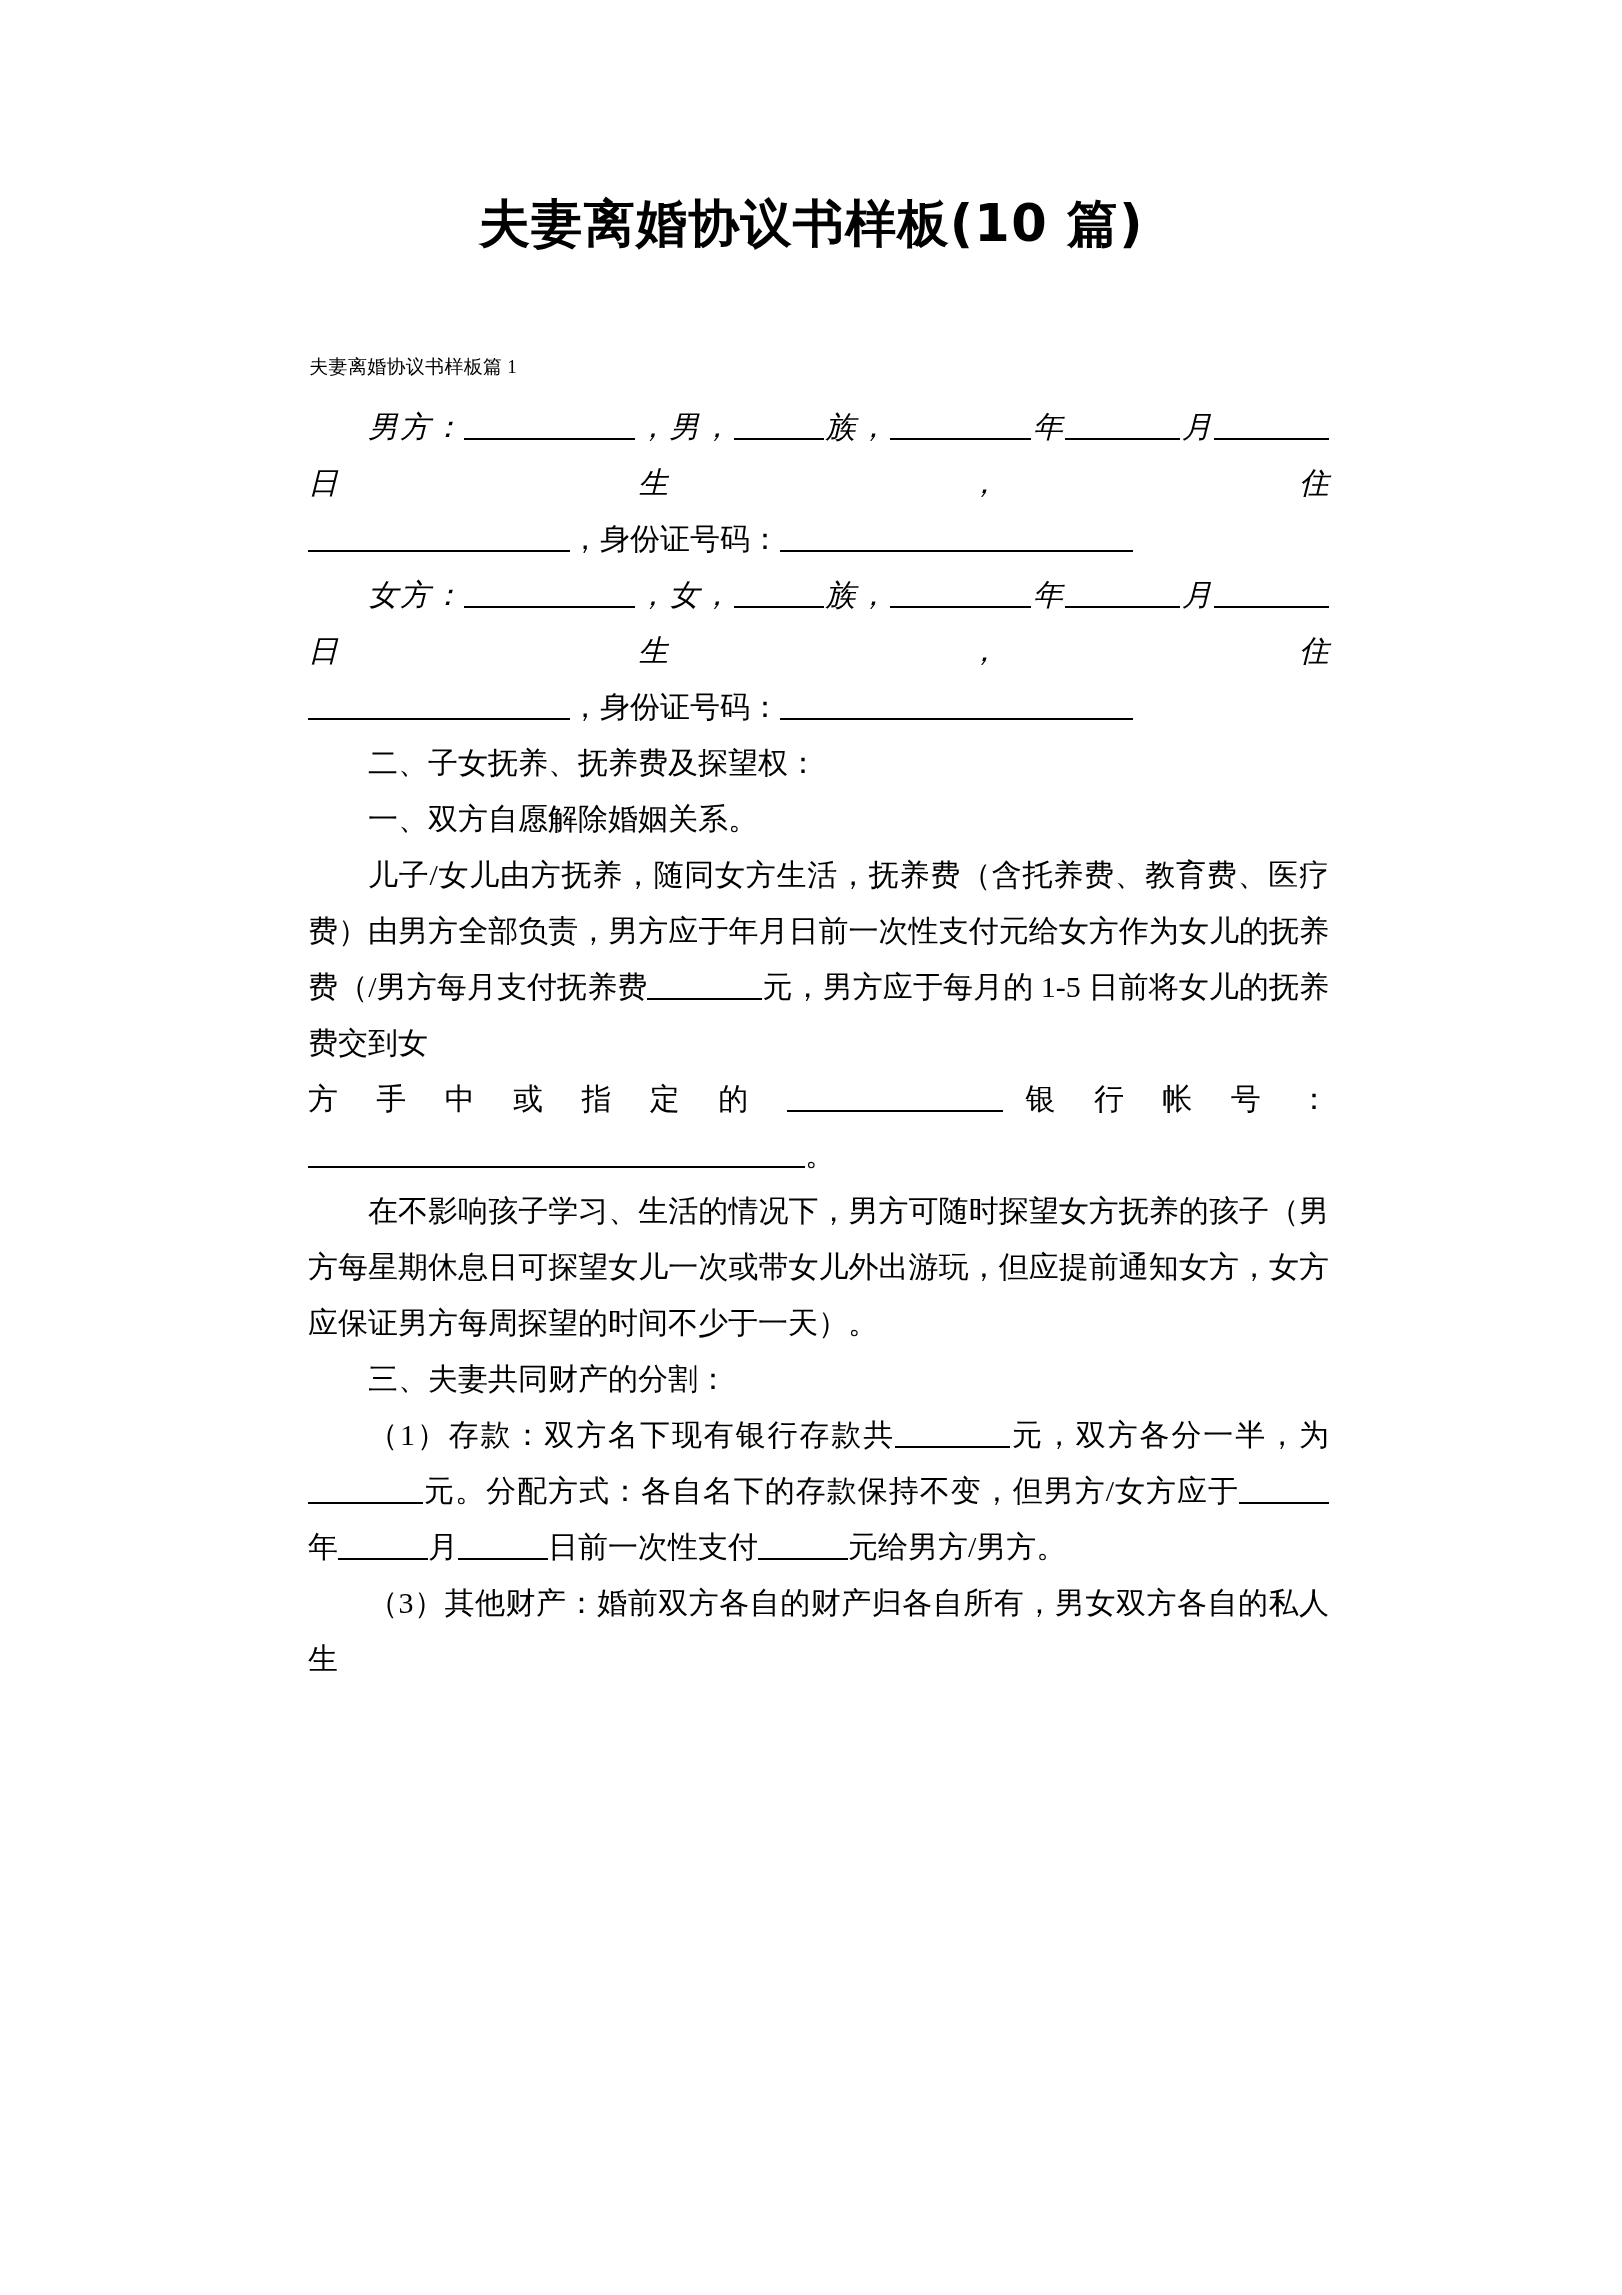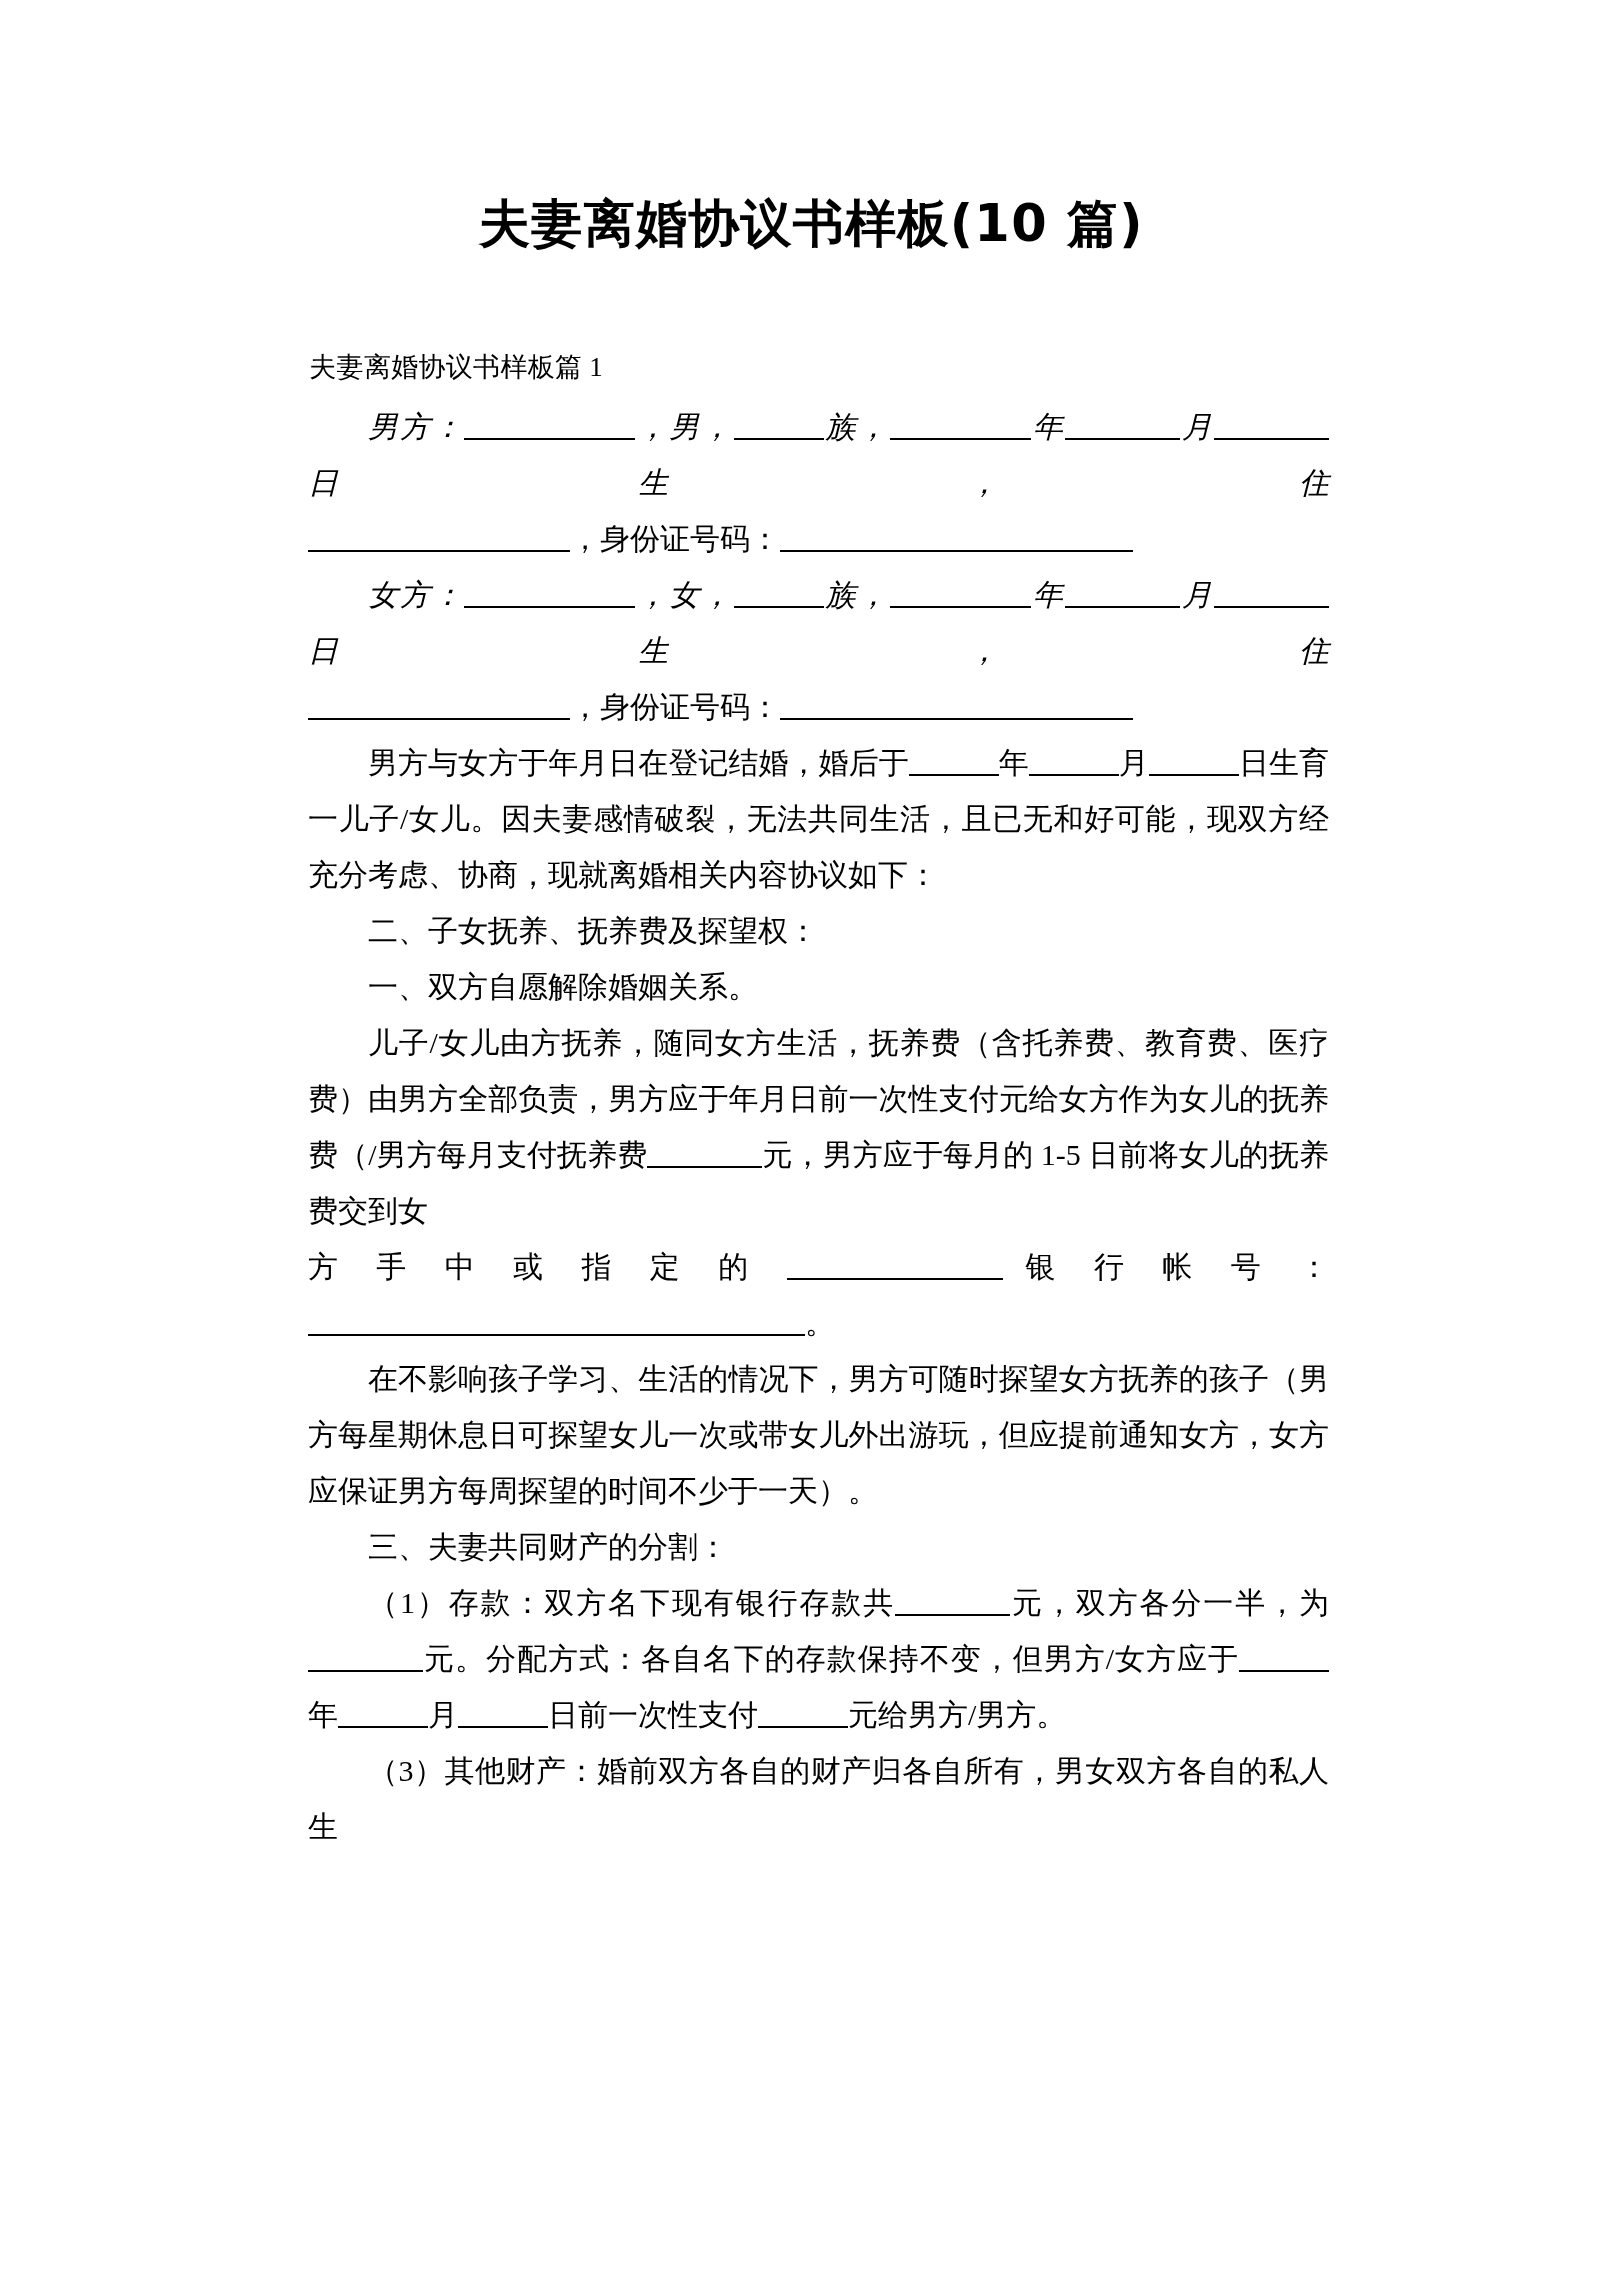--- a/index.html
+++ b/index.html
@@ -43,21 +43,21 @@
 
   
   .body-block {
     position: absolute;
     left: 308px;
     top: 340px;
     width: 1021px;
   }
 
   .subtitle {
-    font-size: 27px;
+    font-size: 19px;
     line-height: 54px;
     letter-spacing: 0.3px;
     margin: 0 0 5.2px 0;
     padding-left: 1.3px;
     white-space: nowrap;
   }
 
   p.para {
     font-size: 30px;
     line-height: 56px;
@@ -123,23 +123,20 @@
     </p>
 
     <p class="para indent full">
       <span>女方：</span><span class="blank b-xl"></span><span>，女，</span><span class="blank b-s"></span><span>族，</span><span class="blank b-l"></span><span>年</span><span class="blank b-m"></span><span>月</span><span class="blank b-m"></span><span>日生，住</span>
     </p>
 
     <p class="para">
       <span class="blank b-addr"></span><span>，身份证号码：</span><span class="blank b-id"></span>
     </p>
 
-    <p class="para indent">
-      <span>男方与女方于年月日在登记结婚，婚后于</span><span class="blank b-s"></span><span>年</span><span class="blank b-s"></span><span>月</span><span class="blank b-s"></span><span>日生育一儿子/女儿。因夫妻感情破裂，无法共同生活，且已无和好可能，现双方经充分考虑、协商，现就离婚相关内容协议如下：</span>
-    </p>
 
     <p class="para indent">二、子女抚养、抚养费及探望权：</p>
 
     <p class="para indent">一、双方自愿解除婚姻关系。</p>
 
     <p class="para indent">
       <span>儿子/女儿由方抚养，随同女方生活，抚养费（含托养费、教育费、医疗费）由男方全部负责，男方应于年月日前一次性支付元给女方作为女儿的抚养费（/男方每月支付抚养费</span><span class="blank b-m"></span><span>元，男方应于每月的 1-5 日前将女儿的抚养费交到女</span>
     </p>
 
     <p class="para loose">

